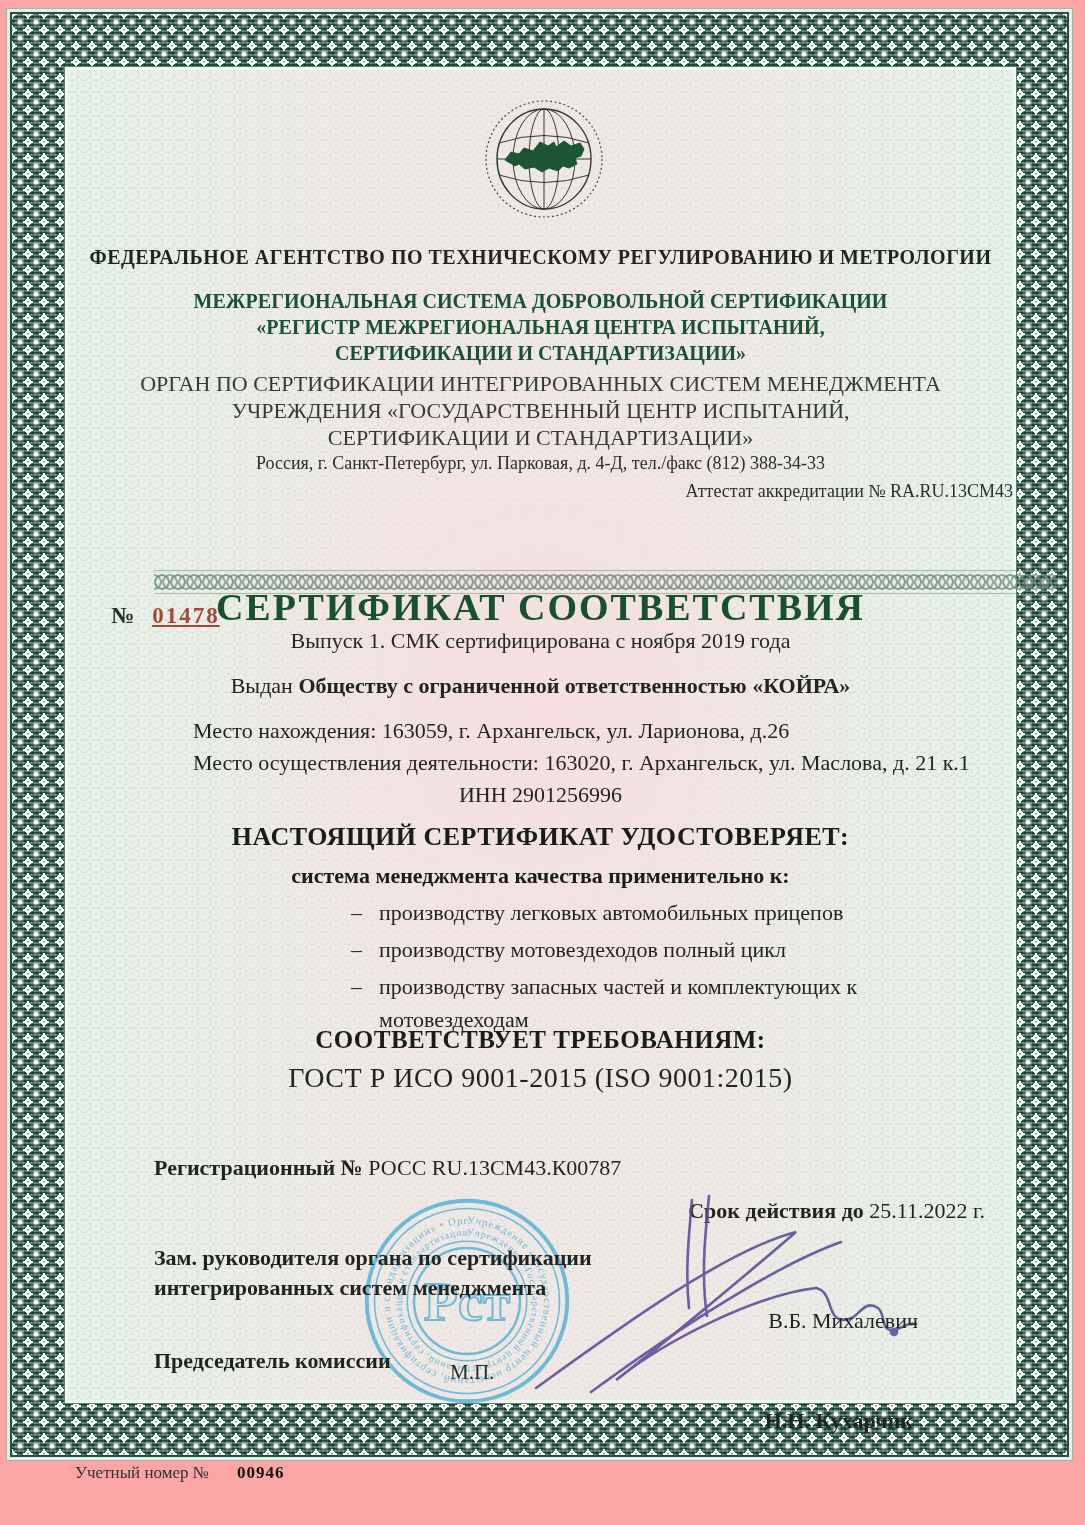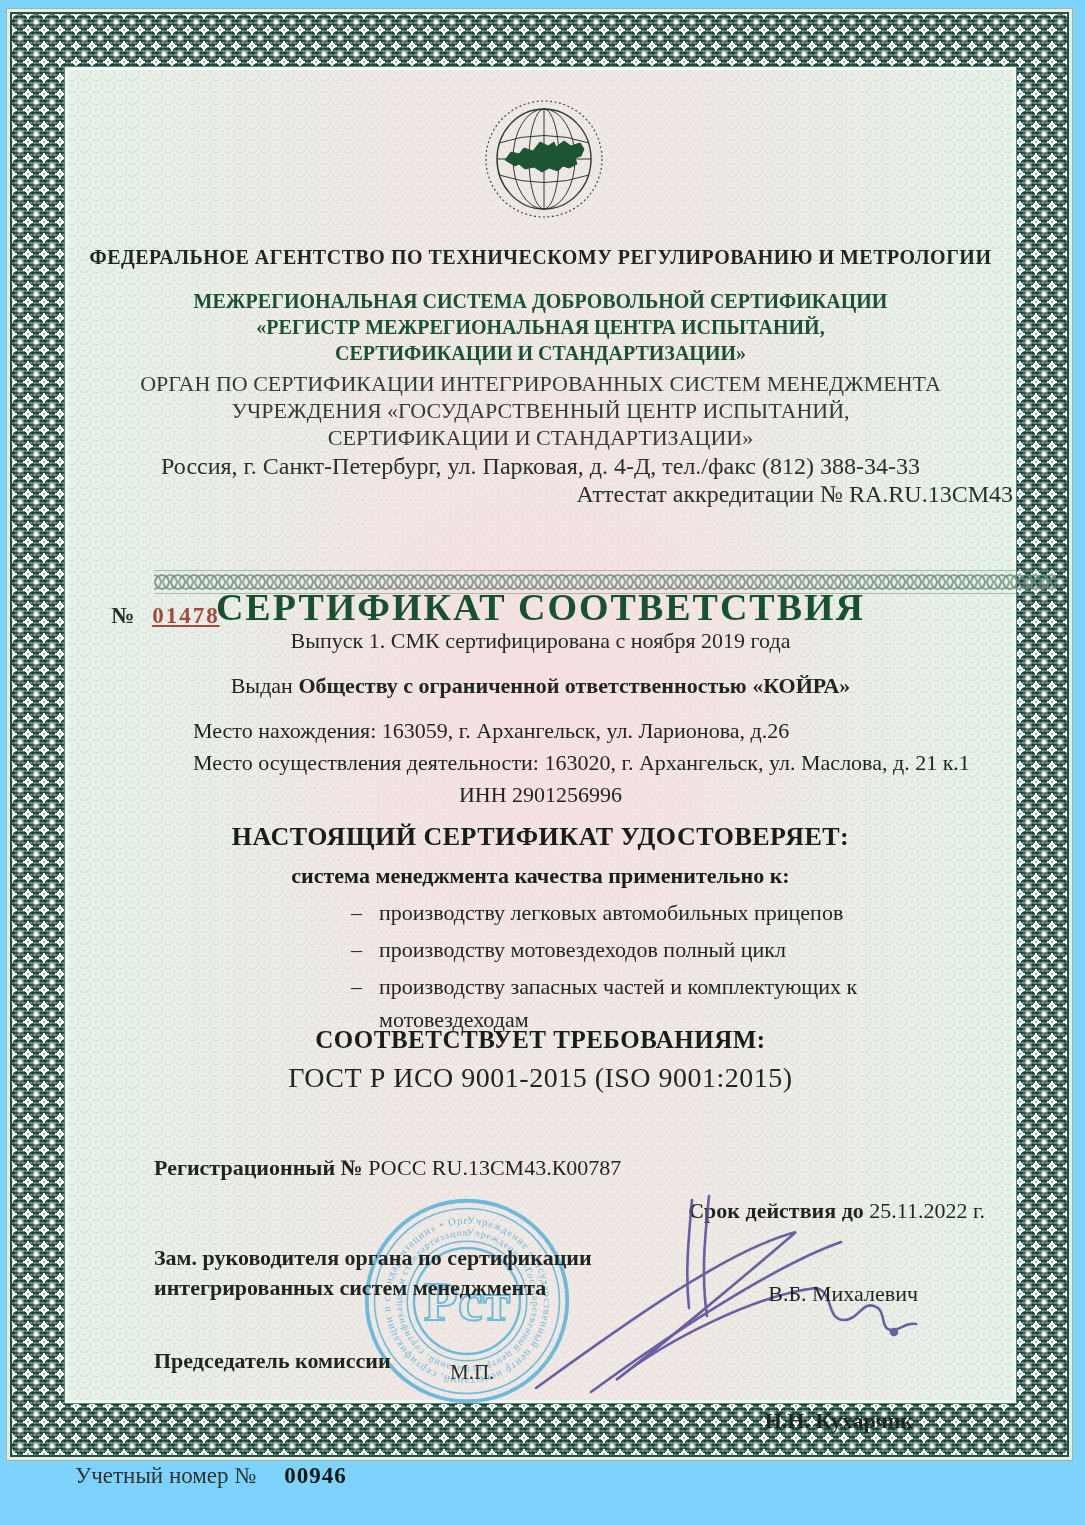--- a/index.html
+++ b/index.html
@@ -1,17 +1,17 @@
 <!DOCTYPE html>
 <html><head>
 <meta charset="utf-8">
 <style>
   html,body{margin:0;padding:0;background:#ffffff;}
   .page{
-    position:relative;width:1085px;height:1525px;background:#7dd3fc;overflow:hidden;
+    position:relative;width:1085px;height:1525px;background:#fca5a5;overflow:hidden;
     font-family:"Liberation Serif", serif;color:#1f2421;
   }
   
   .band{
     position:absolute;left:10px;top:12px;right:16px;bottom:68px;
     background-color:#2f6150;
     background-image:
       repeating-radial-gradient(circle at 8px 8px, rgba(255,255,255,.95) 0 2px, rgba(255,255,255,.25) 3px 4px, rgba(255,255,255,0) 5px 8px),
       repeating-linear-gradient(0deg, rgba(12,48,36,.55) 0 2px, rgba(255,255,255,.18) 2px 4px),
       repeating-linear-gradient(90deg, rgba(12,48,36,.35) 0 2px, rgba(255,255,255,.12) 2px 4px);
@@ -32,21 +32,21 @@
     outline:1px solid #57876e;
     box-sizing:border-box;
   }
   .abs{position:absolute;}
   .ctr{left:0;width:100%;text-align:center;}
   .b{font-weight:bold;}
   
   .agency{font-size:20px;font-weight:bold;letter-spacing:.5px;}
   .sysline{font-size:20px;font-weight:bold;color:#1a5134;line-height:26px;}
   .organline{font-size:22px;color:#333b36;line-height:27px;}
-  .addr{font-size:24px;color:#27302a;}
+  .addr{font-size:18px;color:#27302a;}
   .strip{
     position:absolute;left:86px;top:500px;width:902px;height:22px;
     background-image:
       radial-gradient(circle 8px at 8px 11px, rgba(110,140,124,0) 5.5px, rgba(110,140,124,.8) 6px 7.5px, rgba(110,140,124,0) 8px),
       radial-gradient(circle 8px at 8px 11px, rgba(90,125,108,0) 5.5px, rgba(90,125,108,.6) 6px 7.5px, rgba(90,125,108,0) 8px);
     background-size:16px 22px,16px 22px;background-position:0 0,8px 0;
     border-top:1px solid rgba(90,125,108,.45);border-bottom:1px solid rgba(90,125,108,.45);
   }
   .numrow{font-size:23px;font-weight:bold;}
   .numrow .no{color:#27312a;}
@@ -57,21 +57,21 @@
   .certifies{font-size:26px;font-weight:bold;color:#171d18;letter-spacing:.5px;}
   .scopeintro{font-size:22px;font-weight:bold;color:#171d18;}
   .scopelist{left:283px;width:655px;font-size:22px;color:#20261f;}
   .scopeitem{display:flex;align-items:flex-start;line-height:33px;margin-bottom:4px;}
   .scopeitem .dash{flex:0 0 28px;}
   .complies{font-size:25px;font-weight:bold;color:#171d18;letter-spacing:.5px;}
   .standard{font-size:28px;color:#20261f;letter-spacing:.5px;}
   .leftlab{left:86px;font-size:22px;}
   .rightval{font-size:22px;}
   .seal-label{font-size:21px;color:#2a2f2b;}
-  .footer-note{position:absolute;left:75px;top:1463px;font-size:23px;color:#2c332d;display:flex;align-items:baseline;}
+  .footer-note{position:absolute;left:75px;top:1463px;font-size:17px;color:#2c332d;display:flex;align-items:baseline;}
   .footer-note .val{font-weight:bold;margin-left:28px;letter-spacing:1px;color:#11150f;}
   svg text{font-family:"Liberation Serif", serif;}
 </style>
 </head>
 <body>
 
 <div class="page">
 
   <div class="band"></div>
 
@@ -173,21 +173,21 @@
         <path d="M213,16 C209,56 205,96 211,136"></path>
         <path d="M40,208 C120,150 230,70 300,52 C250,95 160,170 120,200 C170,160 260,115 320,108"></path>
         <path d="M95,212 C180,150 280,85 345,62"></path>
         <path d="M320,108 C338,112 330,140 348,140 C364,140 366,118 382,128 C390,134 384,152 398,150 C406,149 410,142 420,144"></path>
         <circle cx="398" cy="152" r="3" fill="#5b519b"></circle>
       </g>
     </svg>
 
     <div class="abs leftlab b" style="top:1175px;">Зам. руководителя органа по сертификации</div>
     <div class="abs leftlab b" style="top:1205px;">интегрированных систем менеджмента</div>
-    <div class="abs rightval" style="right:95px;top:1211px;">В.Б. Михалевич</div>
+    <div class="abs rightval" style="right:95px;top:1238px;">В.Б. Михалевич</div>
 
     <div class="abs leftlab b" style="top:1278px;">Председатель комиссии</div>
     <div class="abs rightval" style="right:100px;top:1338px;font-weight:bold;">Н.Н. Кухарчик</div>
 
     <div class="abs seal-label" style="left:382px;top:1290px;">М.П.</div>
   </div>
 
   <div class="footer-note">
     <span>Учетный номер №</span>
     <span class="val">00946</span>

